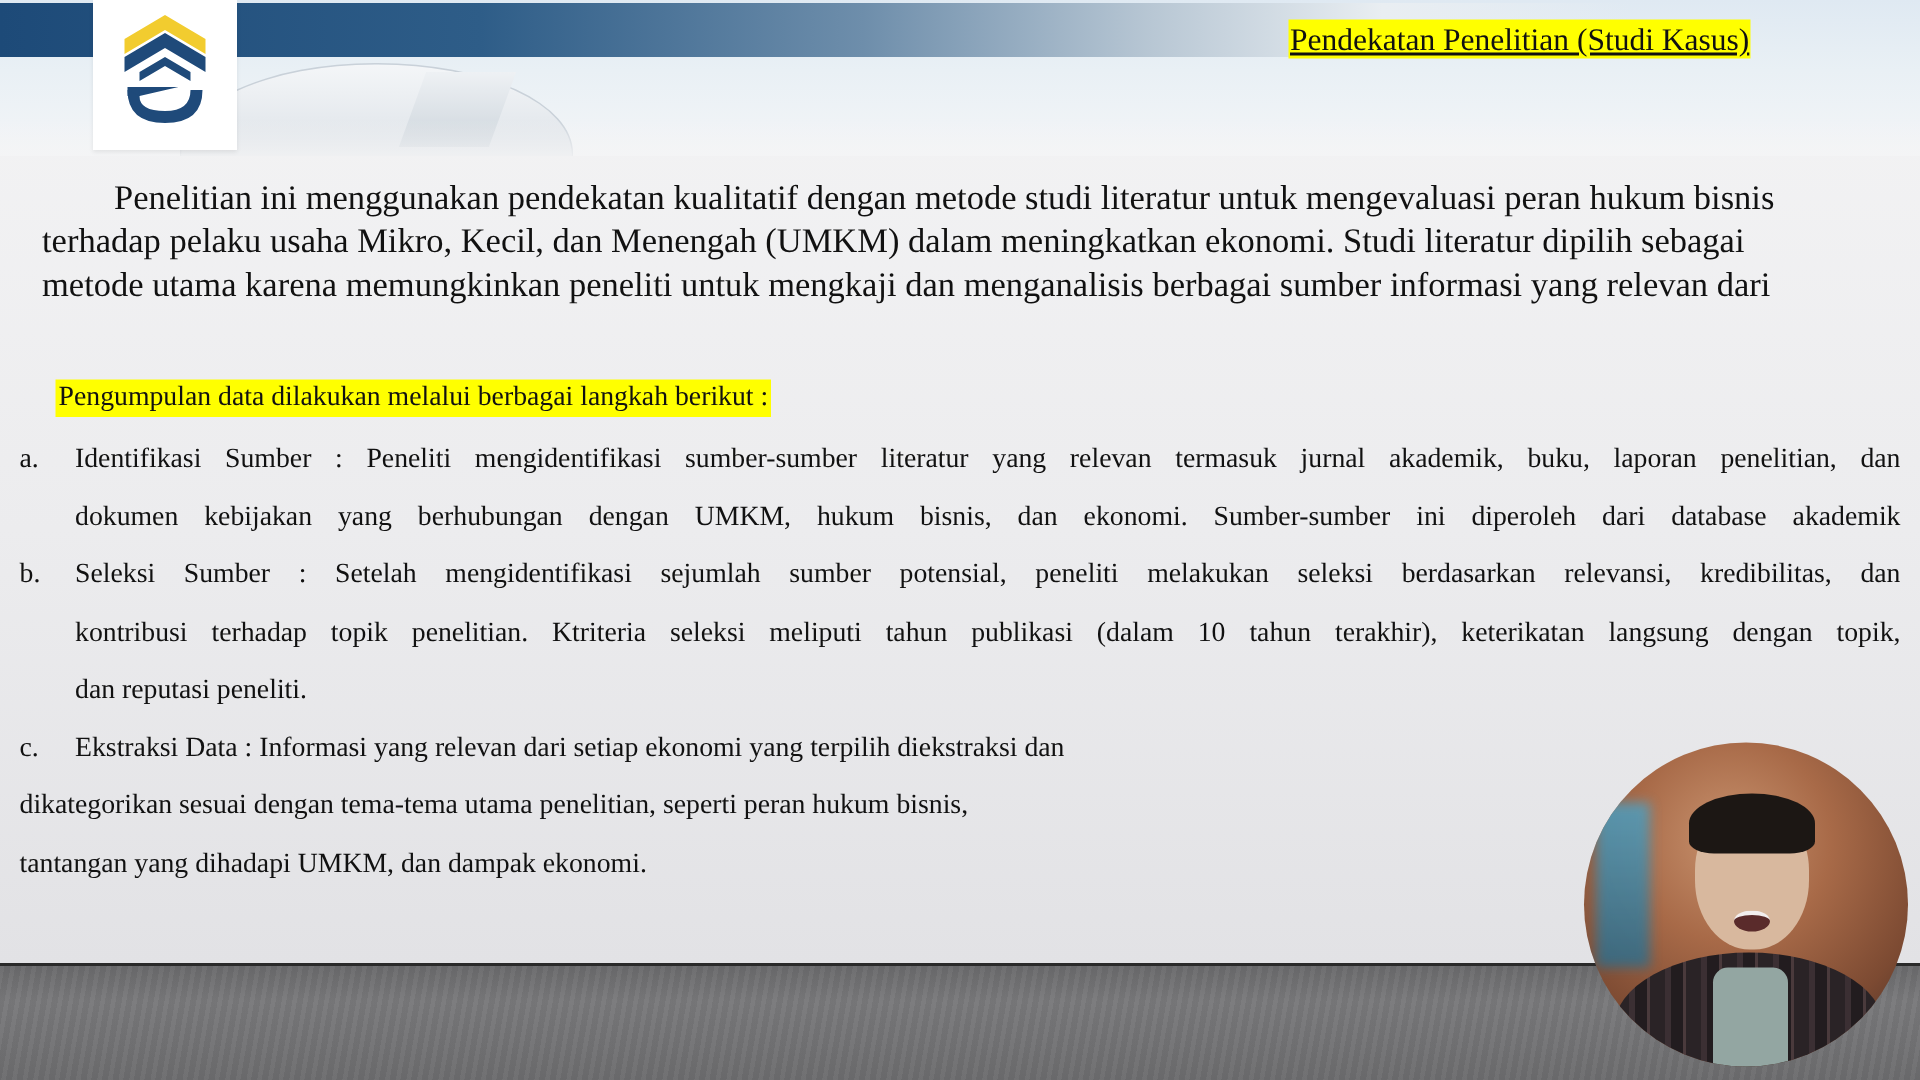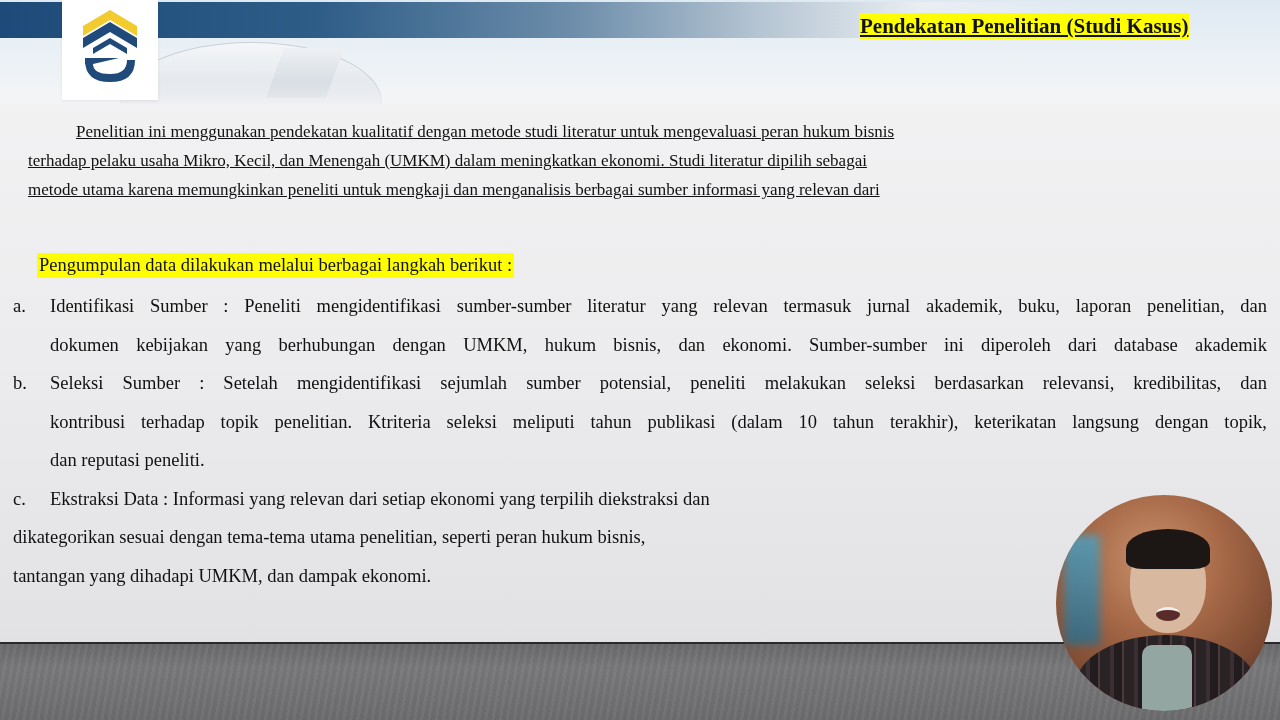--- a/index.html
+++ b/index.html
@@ -8,22 +8,22 @@
   .header-photo { position:absolute; left:0; top:0; width:1280px; height:104px; overflow:hidden;
     background:linear-gradient(180deg, #dfe9f2 0%, #e9f0f5 45%, #f3f5f7 100%); }
   .header-band { position:absolute; left:0; top:2px; width:1280px; height:36px;
     background:linear-gradient(90deg,#1d4a78 0%,#2e5d88 25%,#6e8eab 45%,#b8c7d4 60%,#e9eef2 72%,rgba(255,255,255,0) 85%); }
   .building { position:absolute; left:120px; top:42px; width:260px; height:70px; border-radius:130px 130px 0 0/60px 60px 0 0;
     background:linear-gradient(180deg,#f4f6f8,#d9dfe5); border:1px solid #c9d1d9; }
   .building2 { position:absolute; left:275px; top:48px; width:60px; height:50px; background:linear-gradient(180deg,#eef1f4,#cdd5dc); transform:skewX(-20deg); }
   .sky-fade { position:absolute; left:0; top:80px; width:1280px; height:30px; background:linear-gradient(180deg,rgba(244,244,245,0),#f4f4f5); }
   .logo-box { position:absolute; left:62px; top:0; width:96px; height:100px; background:#fff; box-shadow:0 1px 3px rgba(0,0,0,0.08); }
   .logo-box svg { position:absolute; left:17px; top:8px; }
-  .title { position:absolute; left:859px; top:13px; background:#ffff00; font-weight:bold; font-size:21px; text-decoration:underline; line-height:26px; padding:0 1px; }
-  .intro { position:absolute; left:28px; top:117px; width:1210px; font-size:17px; line-height:29px; text-align:justify;text-decoration:underline; }
+  .title { position:absolute; left:859px; top:13px; background:#ffff00; font-weight:normal; font-size:21px; text-decoration:underline; line-height:26px; padding:0 1px; }
+  .intro { position:absolute; left:28px; top:117px; width:1210px; font-size:23px; line-height:29px; text-align:justify; }
   .intro .indent { display:inline-block; width:48px; }
   .subhead { position:absolute; left:37px; top:253px; background:#ffff00; font-size:18.5px; line-height:25px; padding:0 2px; }
   .list { position:absolute; left:13px; top:287px; width:1254px; font-size:18.5px; line-height:38.5px; }
   .item { display:flex; }
   .item .marker { width:37px; flex:none; }
   .item .body { flex:1; text-align:justify; text-align-last:left; }
   .item.justify-full .body span.line { display:block; text-align:justify; text-align-last:justify; }
   .item .body span.line { display:block; }
   .item .body span.line.last { text-align-last:left; }
   .plain-line { display:block; }

